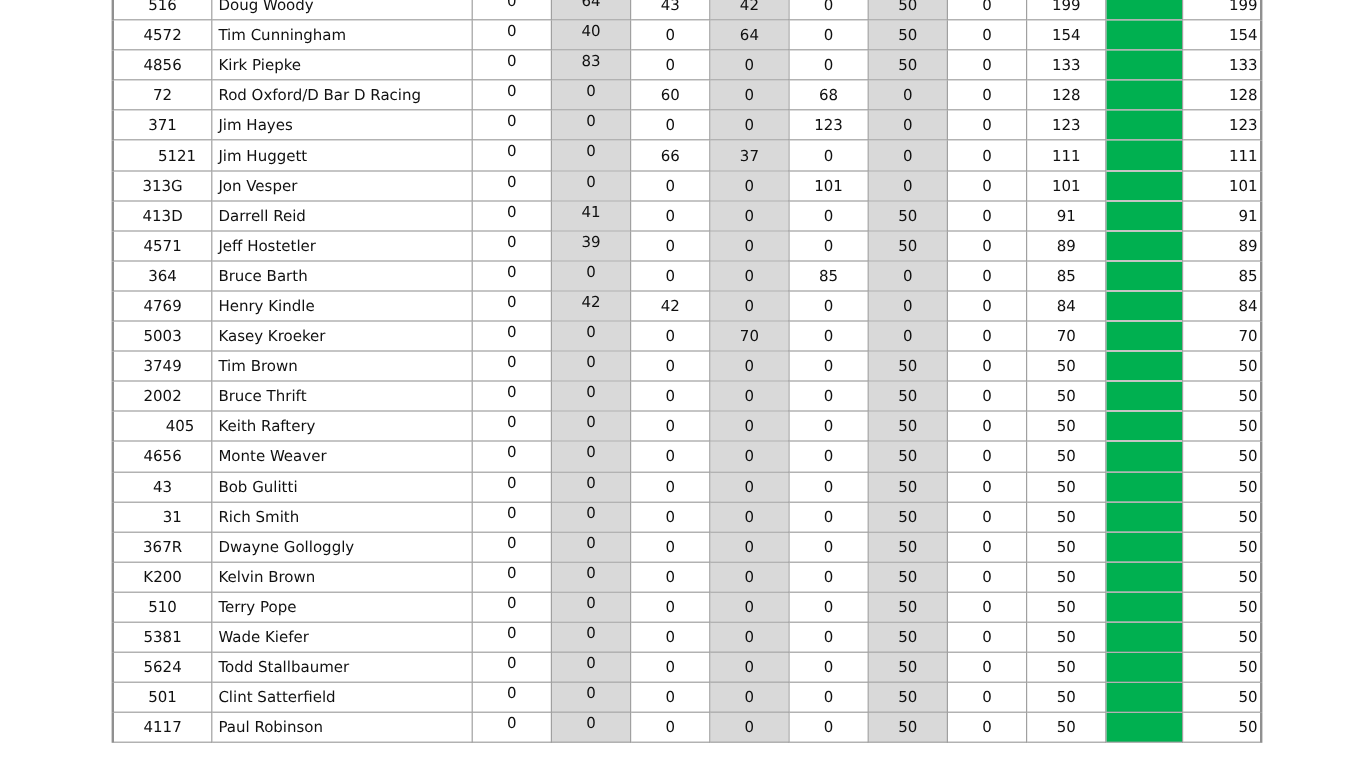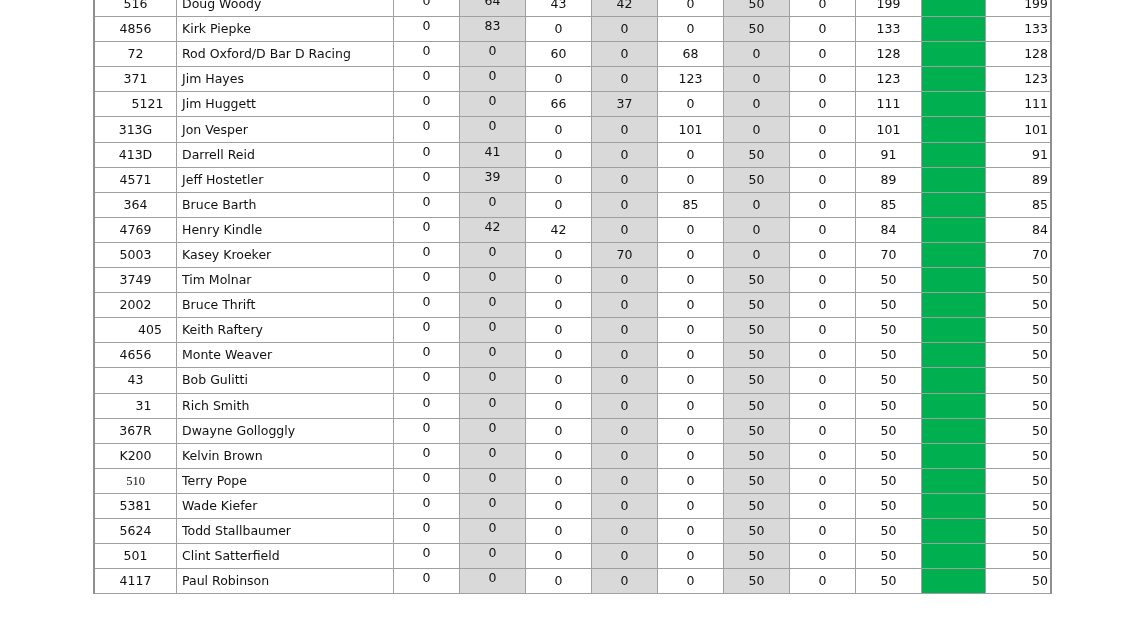--- a/index.html
+++ b/index.html
@@ -31,20 +31,34 @@
     <td class="c">43</td>
     <td class="c gray">42</td>
     <td class="c">0</td>
     <td class="c gray">50</td>
     <td class="c">0</td>
     <td class="c">199</td>
     <td class="green"></td>
     <td class="total outer-r" style="border-right: 2px solid rgb(144, 144, 144);">199</td>
   </tr>
         <tr>
+    <td class="num outer-l" style="border-left: 2px solid rgb(144, 144, 144);">4572</td>
+    <td class="name">Tim Cunningham</td>
+    <td class="c raise">0</td>
+    <td class="c gray raise">40</td>
+    <td class="c">0</td>
+    <td class="c gray">64</td>
+    <td class="c">0</td>
+    <td class="c gray">50</td>
+    <td class="c">0</td>
+    <td class="c">154</td>
+    <td class="green"></td>
+    <td class="total outer-r" style="border-right: 2px solid rgb(144, 144, 144);">154</td>
+  </tr>
+        <tr>
     <td class="num outer-l" style="border-left: 2px solid rgb(144, 144, 144);">4856</td>
     <td class="name">Kirk Piepke</td>
     <td class="c raise">0</td>
     <td class="c gray raise">83</td>
     <td class="c">0</td>
     <td class="c gray">0</td>
     <td class="c">0</td>
     <td class="c gray">50</td>
     <td class="c">0</td>
     <td class="c">133</td>
@@ -172,21 +186,21 @@
     <td class="c gray">70</td>
     <td class="c">0</td>
     <td class="c gray">0</td>
     <td class="c">0</td>
     <td class="c">70</td>
     <td class="green"></td>
     <td class="total outer-r" style="border-right: 2px solid rgb(144, 144, 144);">70</td>
   </tr>
         <tr>
     <td class="num outer-l" style="border-left: 2px solid rgb(144, 144, 144);">3749</td>
-    <td class="name">Tim Molnar</td>
+    <td class="name">Tim Brown</td>
     <td class="c raise">0</td>
     <td class="c gray raise">0</td>
     <td class="c">0</td>
     <td class="c gray">0</td>
     <td class="c">0</td>
     <td class="c gray">50</td>
     <td class="c">0</td>
     <td class="c">50</td>
     <td class="green"></td>
     <td class="total outer-r" style="border-right: 2px solid rgb(144, 144, 144);">50</td>
@@ -283,21 +297,21 @@
     <td class="c">0</td>
     <td class="c gray">0</td>
     <td class="c">0</td>
     <td class="c gray">50</td>
     <td class="c">0</td>
     <td class="c">50</td>
     <td class="green"></td>
     <td class="total outer-r" style="border-right: 2px solid rgb(144, 144, 144);">50</td>
   </tr>
         <tr>
-    <td class="num outer-l" style="border-left: 2px solid rgb(144, 144, 144); font-family: Liberation Serif, serif;">510</td>
+    <td class="num outer-l" style="border-left: 2px solid rgb(144, 144, 144);">510</td>
     <td class="name">Terry Pope</td>
     <td class="c raise">0</td>
     <td class="c gray raise">0</td>
     <td class="c">0</td>
     <td class="c gray">0</td>
     <td class="c">0</td>
     <td class="c gray">50</td>
     <td class="c">0</td>
     <td class="c">50</td>
     <td class="green"></td>

